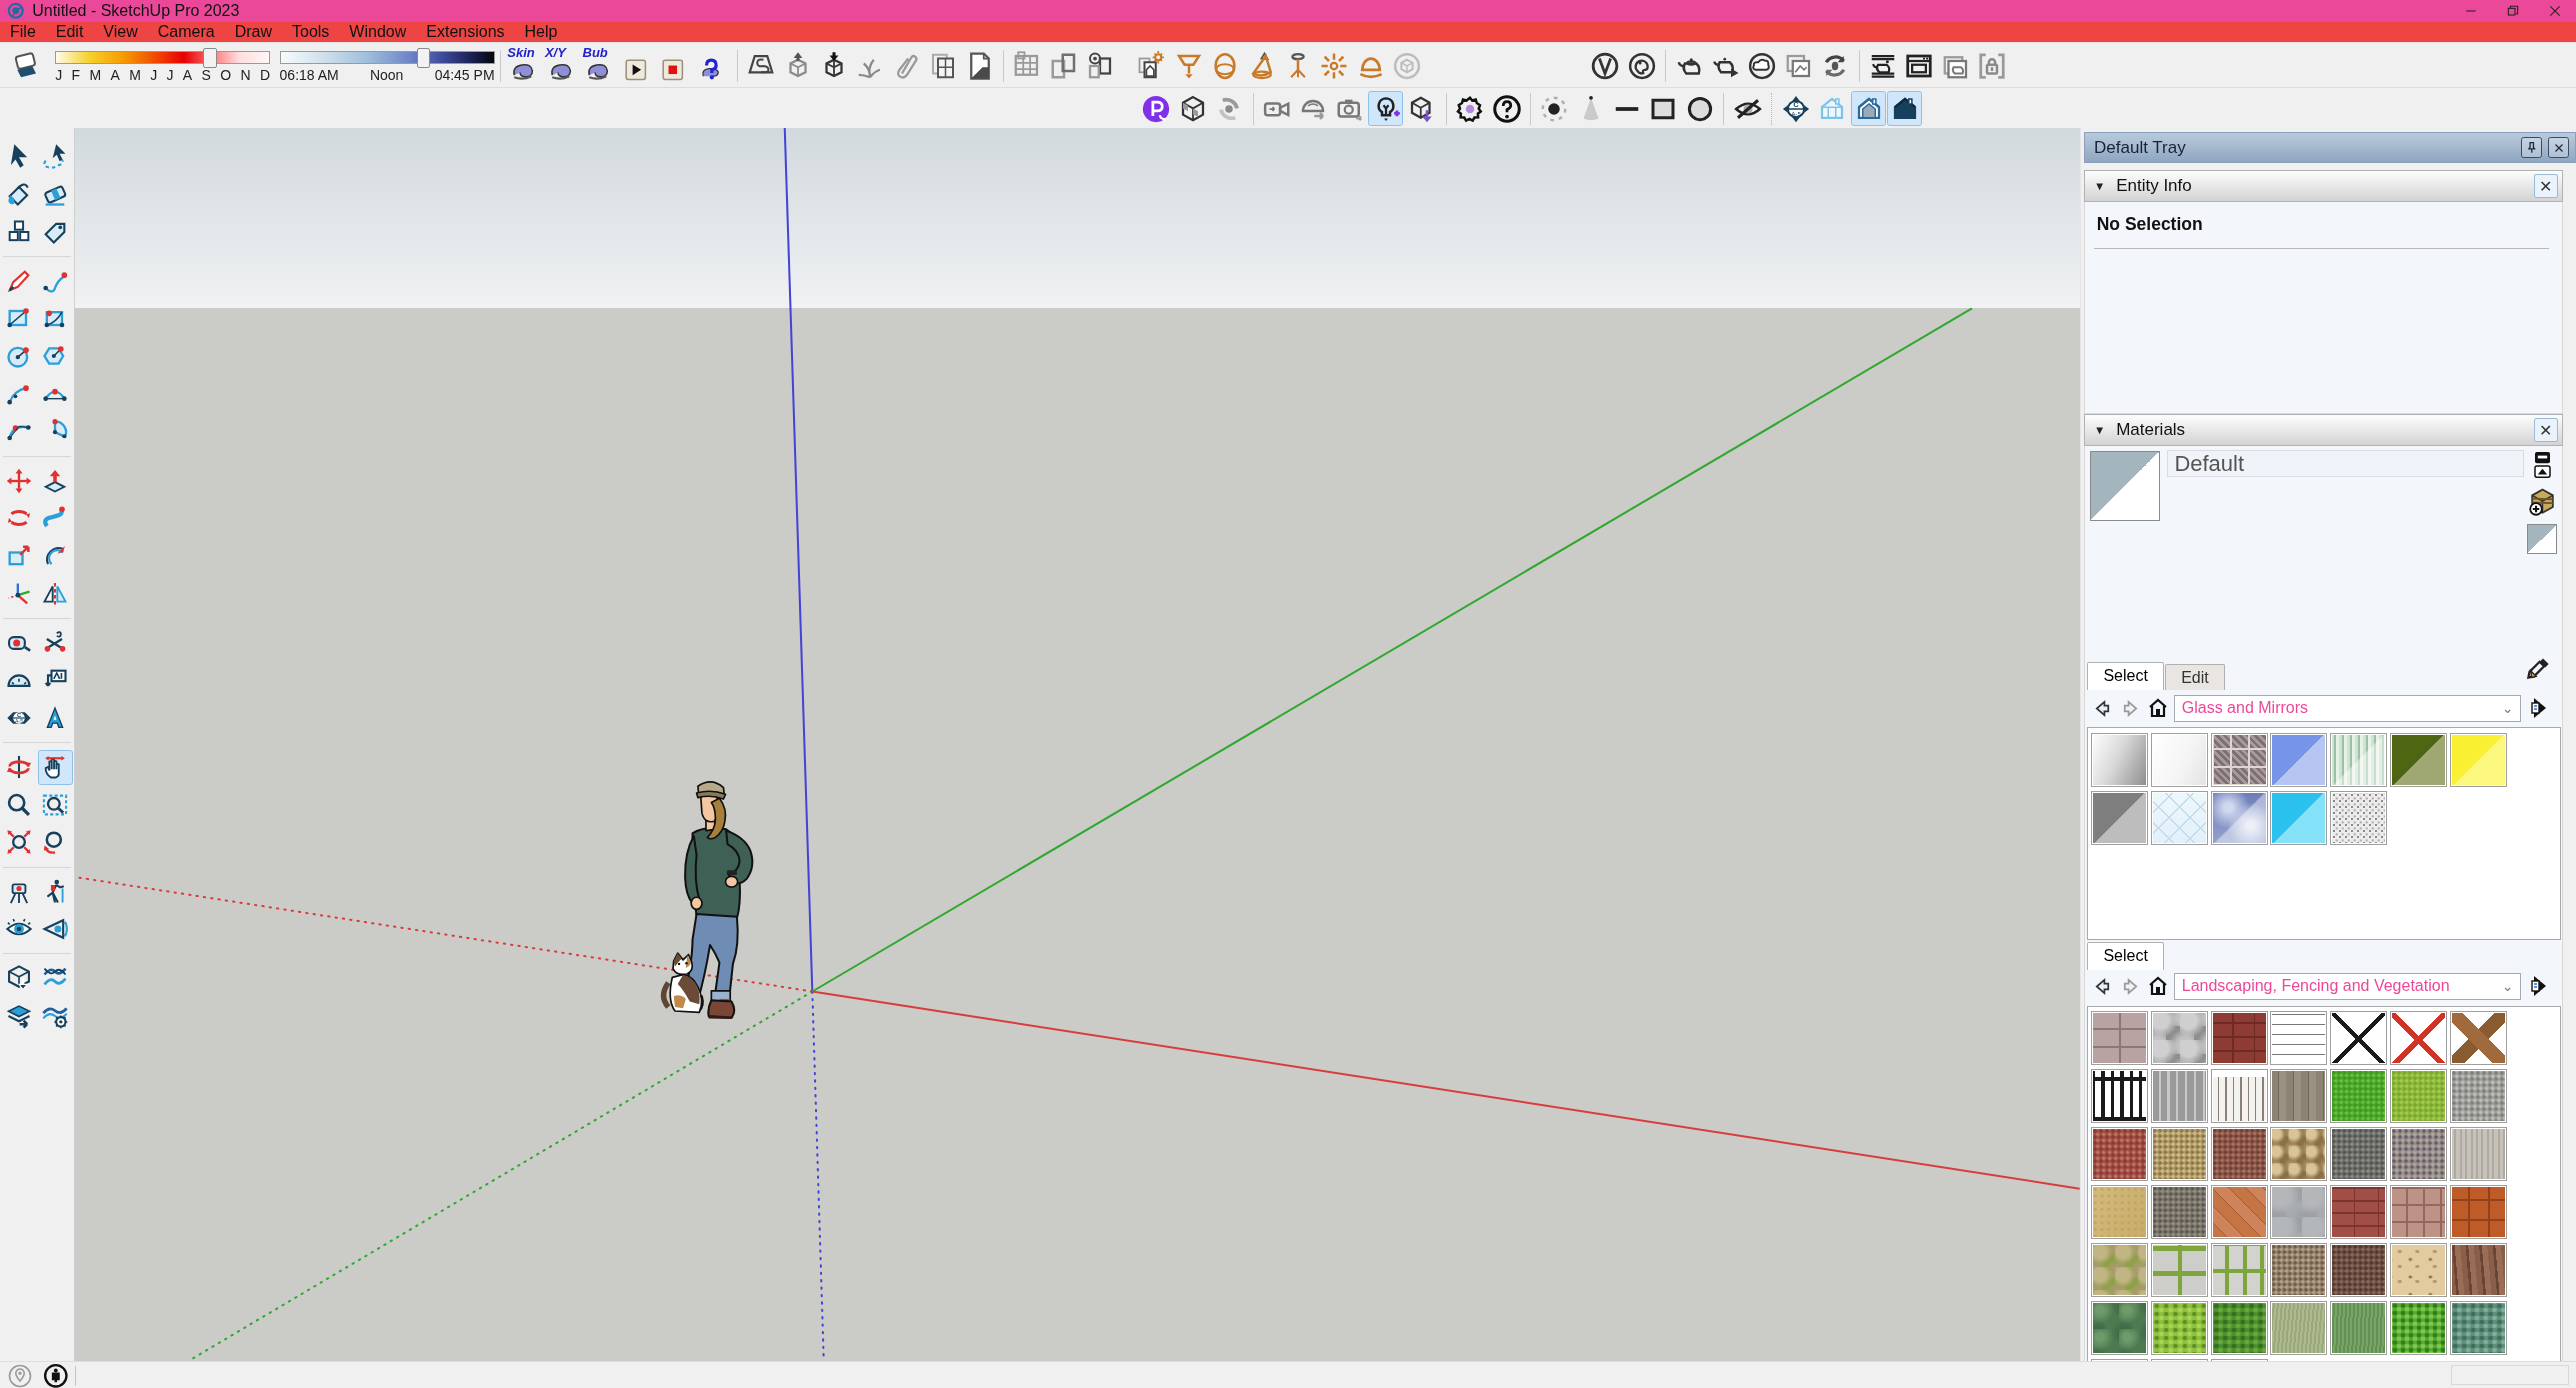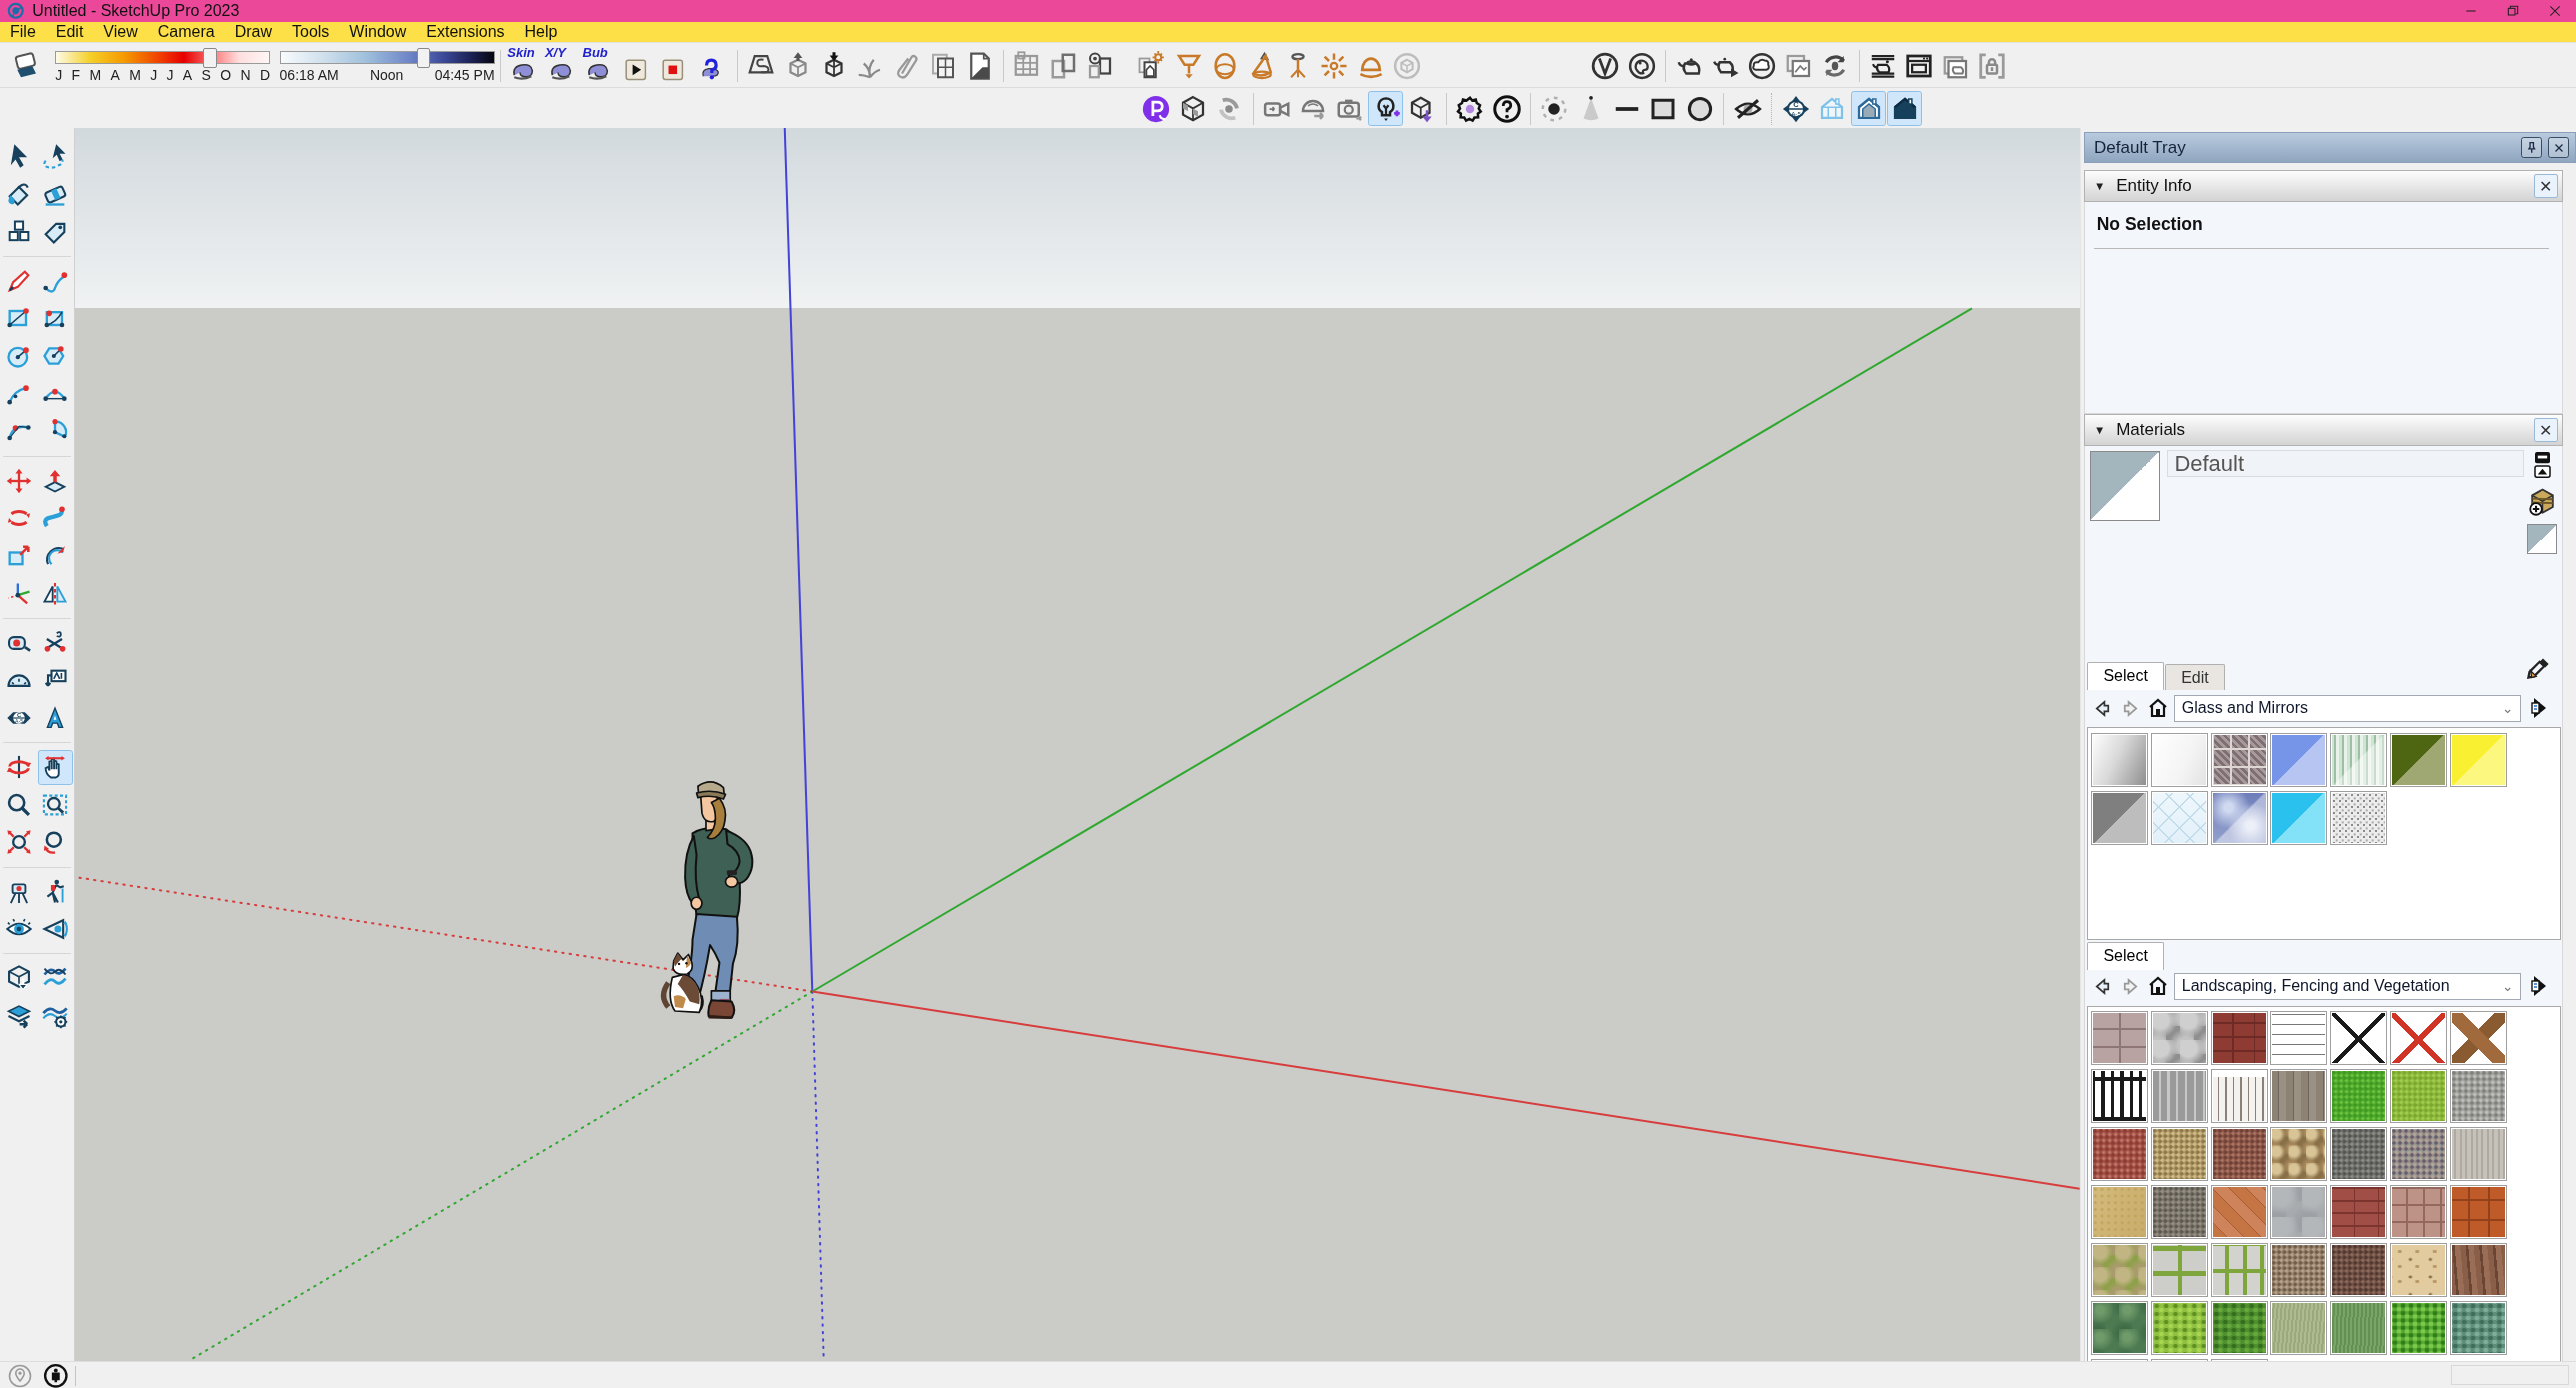--- a/index.html
+++ b/index.html
@@ -7,21 +7,21 @@
   #app { position:relative; width:2576px; height:1389px; background:#f0f0f0; }
 
   
   #titlebar { position:absolute; left:0; top:0; width:2576px; height:21.5px; background:#ec4899; display:flex; align-items:center; }
   #app-logo { margin-left:6.7px; width:17.5px; height:17.5px; }
   #title-text { margin-left:8px; font-size:16px; color:#111; }
   #win-controls { position:absolute; right:0; top:0; height:21.5px; display:flex; }
   .win-btn { width:42px; height:21.5px; display:flex; align-items:center; justify-content:center; }
 
   
-  #menubar { position:absolute; left:0; top:21.5px; width:2576px; height:21.5px; background:#fde047; display:flex; align-items:center; border-bottom:0.7px solid #e2e2e2; }
+  #menubar { position:absolute; left:0; top:21.5px; width:2576px; height:21.5px; background:#ef4444; display:flex; align-items:center; border-bottom:0.7px solid #e2e2e2; }
   .menu-item { font-size:16px; color:#111; padding:0 10px; height:21.5px; display:flex; align-items:center; cursor:default; }
 
   
   #toolbar1 { position:absolute; left:0; top:44px; width:2576px; height:44px; background:#f0f0f0; display:flex; align-items:center; border-bottom:0.7px solid #dcdcdc; }
   #toolbar2 { position:absolute; left:0; top:89px; width:2576px; height:39px; background:#f0f0f0; display:flex; align-items:center; }
   .tb-sep { width:0.7px; height:32px; background:#c9c9c9; margin:0 5.4px; flex:0 0 auto; }
   .tb-sep.dotted { background:none; border-left:1.3px dotted #b5b5b5; }
   .tb-btn { width:35px; height:35px; display:flex; align-items:center; justify-content:center; border:0.7px solid transparent; border-radius:2.7px; flex:0 0 auto; margin:0 0.7px; }
   .tb-btn.active { background:#cfe6fb; border-color:#8ec1ea; }
   .slider { position:relative; height:35px; flex:0 0 auto; }
@@ -61,21 +61,21 @@
   #mat-name-field { position:absolute; left:82px; top:4px; width:357px; height:27px; background:#f0f3f7; border:0.7px solid #d8dde3; display:flex; align-items:center; }
   #mat-name-field span { font-size:22px; color:#555; margin-left:6.7px; }
   .mat-side { position:absolute; right:4px; display:flex; flex-direction:column; align-items:center; gap:6.7px; top:4px; }
   #mat-mini { width:30px; height:30px; border:0.7px solid #8a8a8a; background:linear-gradient(135deg,#a4b6bd 50%,#ffffff 50%); }
   .tabs-row { position:absolute; left:2.7px; height:27px; display:flex; align-items:flex-end; }
   .tab { font-size:16px; padding:3.4px 15px; border:0.7px solid #b0b0b0; border-bottom:none; background:#e9e6e1; color:#333; margin-right:1.3px; border-radius:2px 2px 0 0; }
   .tab.active { background:#ffffff; color:#000; padding-bottom:5.4px; }
   .nav-row { position:absolute; left:5.4px; height:28px; display:flex; align-items:center; }
   .nav-btn { width:24px; height:24px; display:flex; align-items:center; justify-content:center; margin-right:4px; }
   .dd { height:27px; background:#fff; border:0.7px solid #a3a9b2; display:flex; align-items:center; position:relative; }
-  .dd span { font-size:16px; color:#0f172a; margin-left:6.7px; }
+  .dd span { font-size:16px; color:#ec4899; margin-left:6.7px; }
   .dd .chev { position:absolute; right:6.7px; font-size:13.5px; color:#777; }
   .well { position:absolute; left:2.7px; background:#ffffff; border:0.7px solid #a8a8a8; }
   .swatch-grid { position:absolute; display:grid; grid-template-columns:repeat(7,57px); gap:4px 2.7px; }
   .swatch { width:57px; height:54px; border:0.7px solid #9f9f9f; outline:1.3px solid #fff; outline-offset:-2px; }
   #tray-scroll { position:absolute; right:1.3px; top:35px; width:12.8px; height:1194px; background:#f5f5f5; border-left:0.7px solid #e0e0e0; }
   #tray-thumb { position:absolute; left:1.3px; top:9.4px; width:9.4px; height:166px; background:#a6a6a6; border-radius:1.3px; }
 
   
   #statusbar { position:absolute; left:0; top:1361px; width:2576px; height:28px; background:#f0f0f0; border-top:0.7px solid #dddddd; display:flex; align-items:center; }
   .sb-sep { width:0.7px; height:20px; background:#c4c4c4; margin:0 6.7px; }

